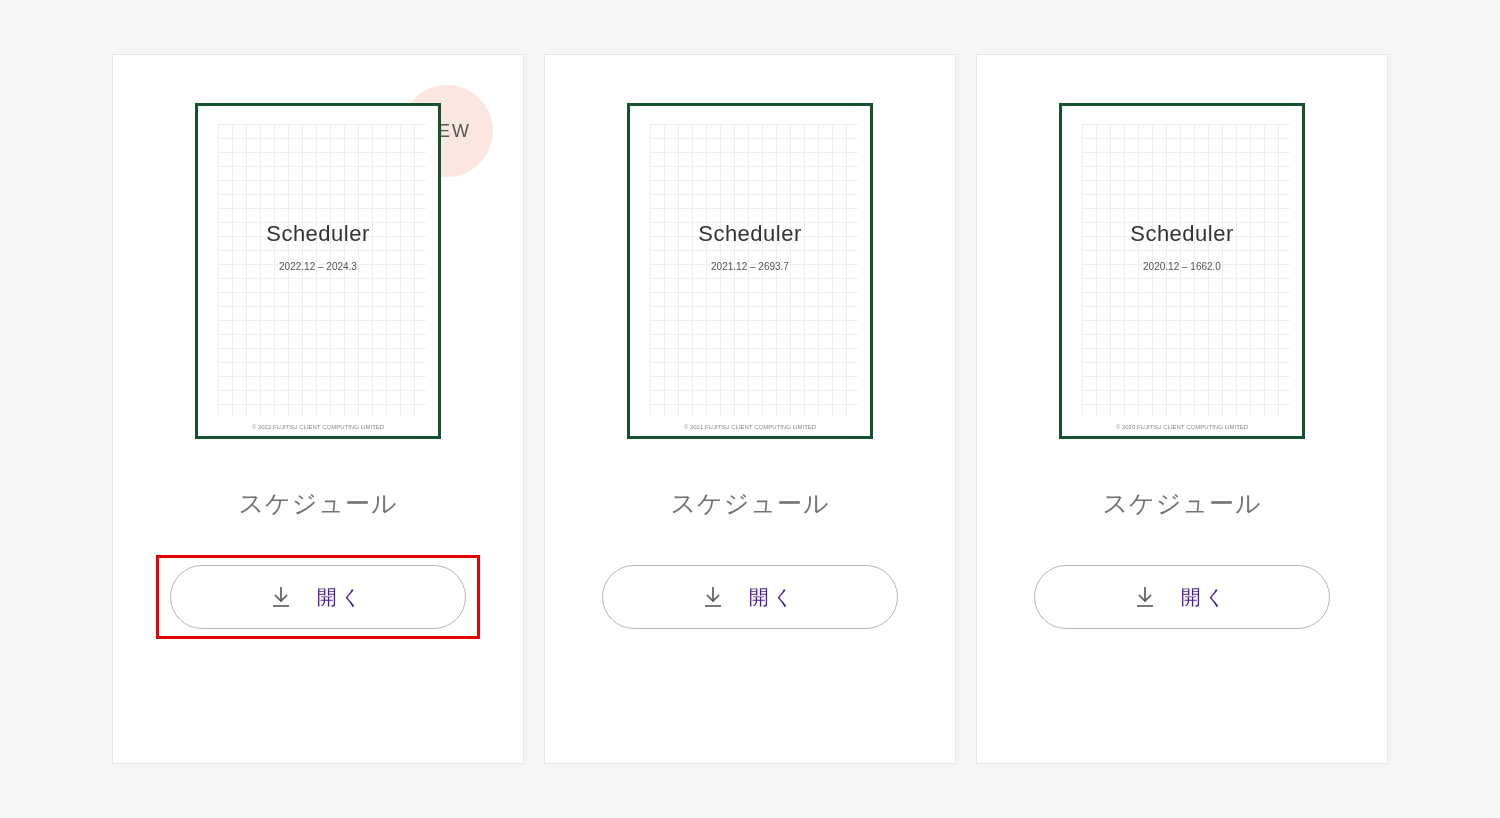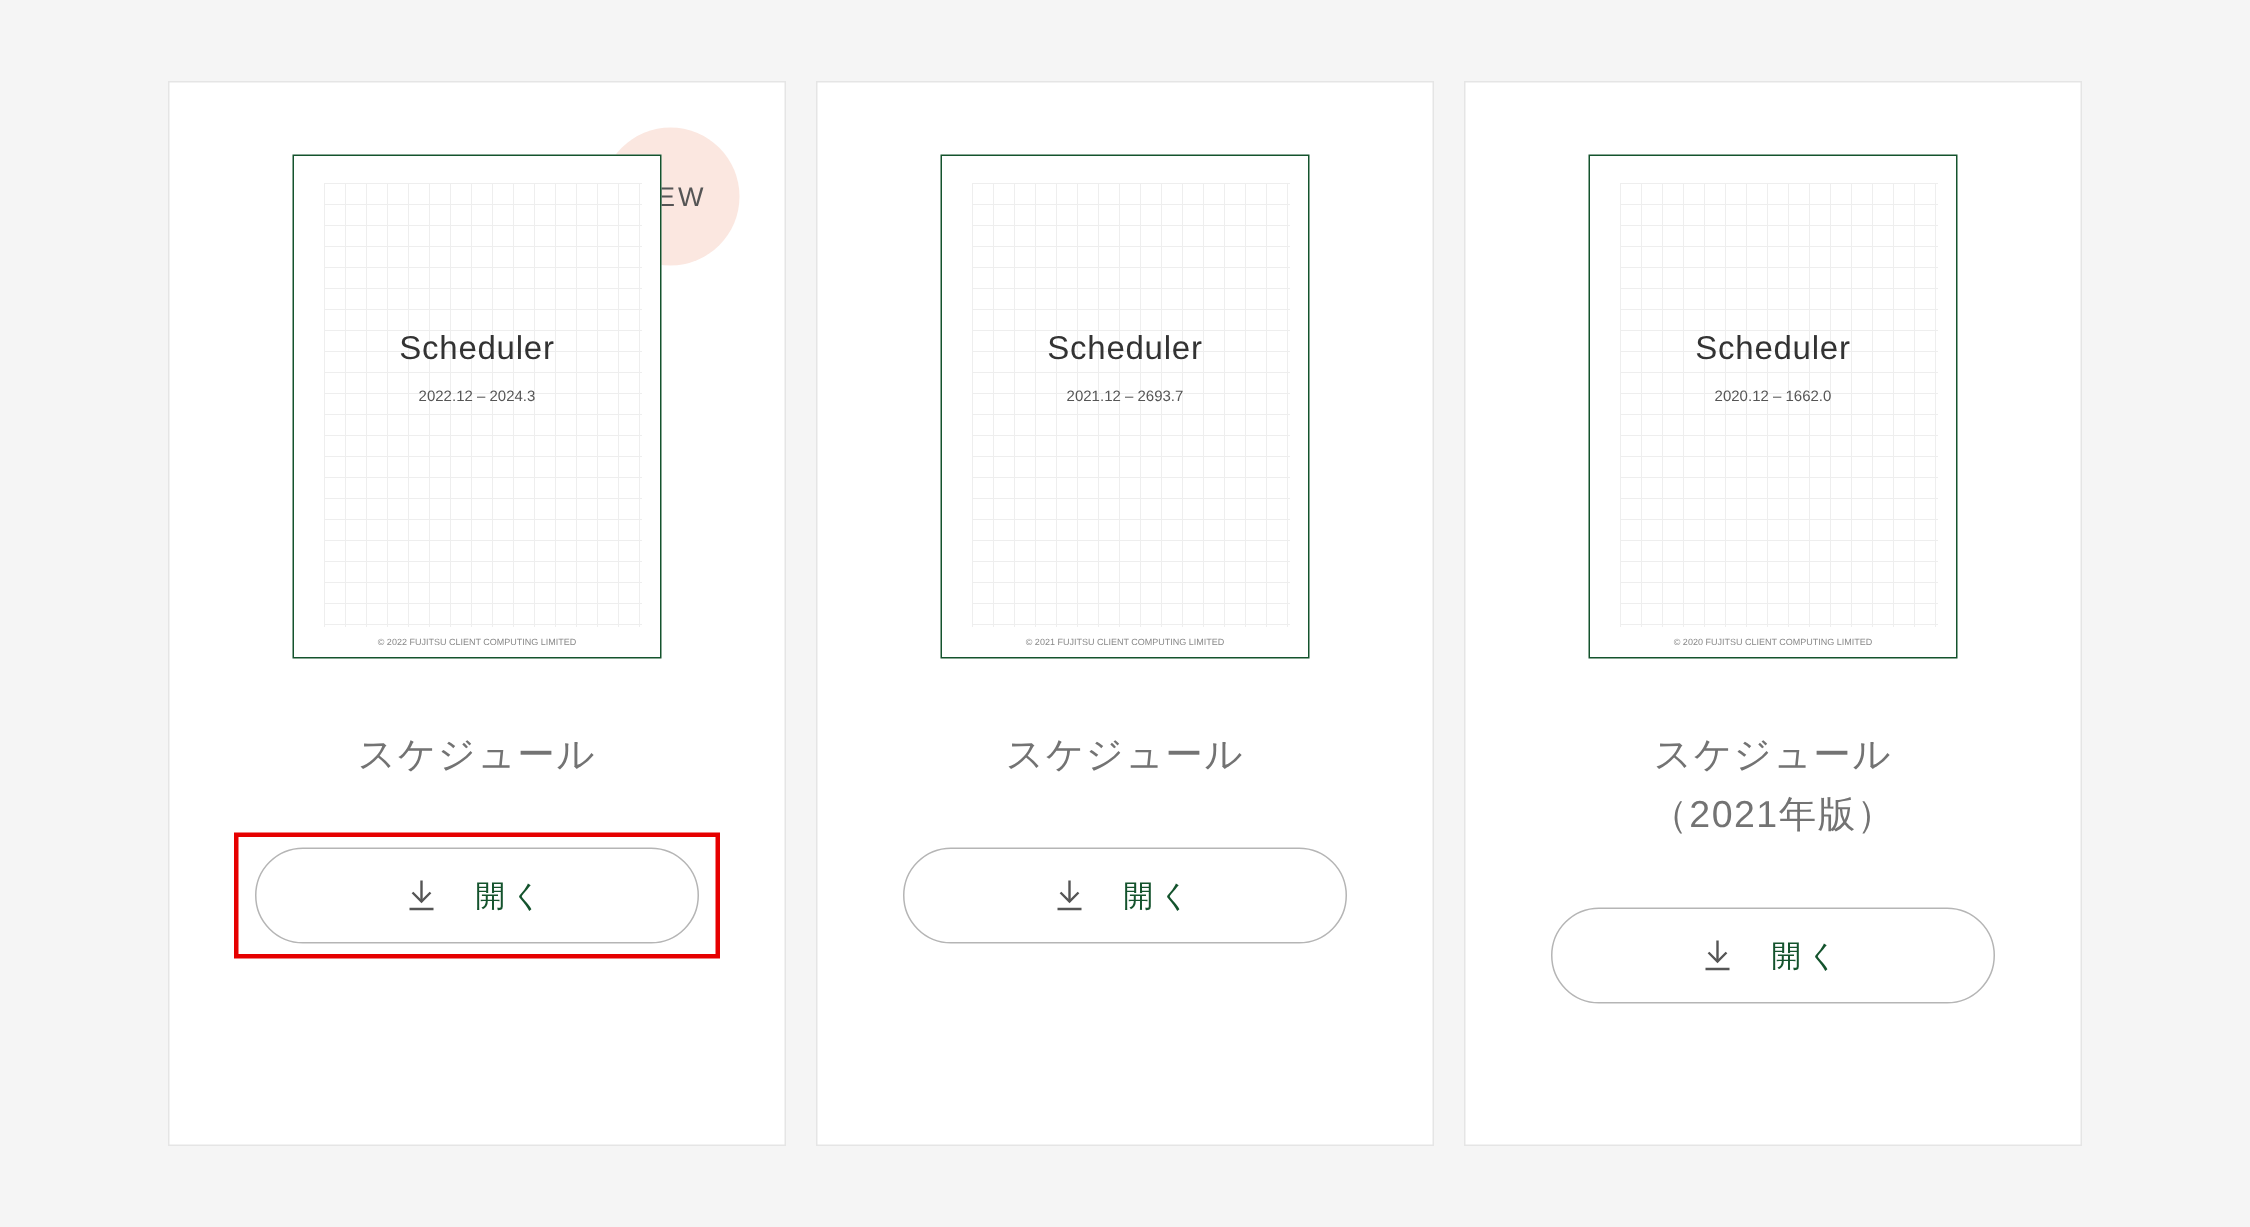--- a/index.html
+++ b/index.html
@@ -40,21 +40,21 @@
       font-size: 18px;
       letter-spacing: 2px;
       display: flex;
       align-items: center;
       justify-content: center;
       font-weight: 400;
     }
     .thumb {
       width: 246px;
       height: 336px;
-      border: 1px solid #14532d;
+      border: 3px solid #14532d;
       background: #fff;
       position: relative;
       display: flex;
       flex-direction: column;
       align-items: center;
       padding-top: 6px;
     }
     .thumb-grid {
       position: absolute;
       top: 18px;
@@ -121,21 +121,21 @@
       height: 64px;
       border: 1px solid #b5b5b5;
       background: #fff;
       border-radius: 40px;
       display: flex;
       align-items: center;
       justify-content: center;
       gap: 26px;
       cursor: pointer;
       font-size: 20px;
-      color: #14532d;
+      color: #4c1d95;
       letter-spacing: 4px;
     }
     .open-btn .dl-icon svg {
       width: 20px;
       height: 22px;
       display: block;
     }
   </style>
 </head>
 <body>
@@ -200,21 +200,20 @@
     <div class="thumb">
       <div class="thumb-grid"></div>
       <div class="thumb-label">
         <div class="thumb-title">Scheduler</div>
         <div class="thumb-range">2020.12 – 1662.0</div>
       </div>
       <div class="thumb-footer">© 2020 FUJITSU CLIENT COMPUTING LIMITED</div>
     </div>
     <div class="card-title">
       <div class="card-title-line">スケジュール</div>
-      <div class="card-title-line">（2021年版）</div>
     </div>
     <div class="btn-wrap">
       <button class="open-btn">
         <span class="dl-icon">
           <svg viewBox="0 0 20 22" fill="none" stroke="#555" stroke-width="1.6">
             <path d="M10 1 L10 14"></path>
             <path d="M4 9 L10 15 L16 9"></path>
             <path d="M2 20 L18 20"></path>
           </svg>
         </span>

